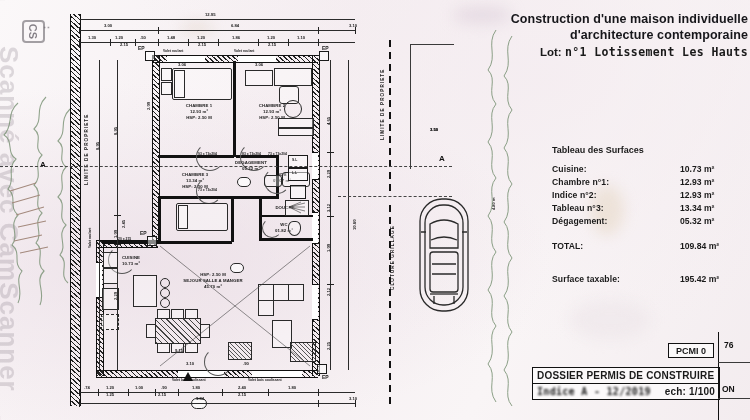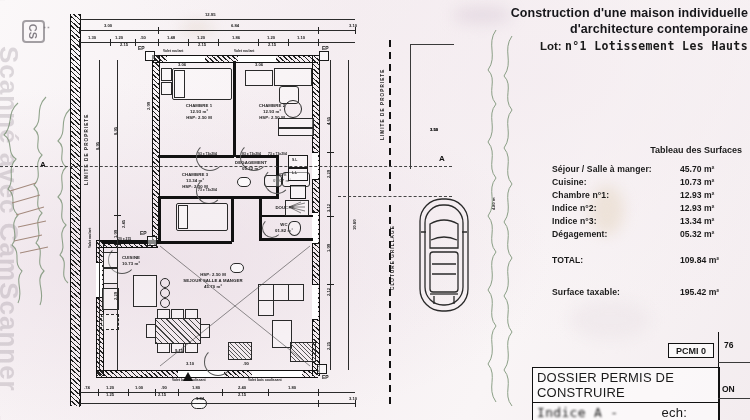--- a/index.html
+++ b/index.html
@@ -21,29 +21,29 @@
     background-image:
       linear-gradient(82deg, rgba(200,180,195,.30) 0 1px, transparent 1px 7px),
       linear-gradient(174deg, rgba(205,190,200,.20) 0 1px, transparent 1px 11px);
   }
   .smudge{position:absolute;border-radius:50%;filter:blur(7px);pointer-events:none;}
 
   
   .t{position:absolute;white-space:nowrap;line-height:1;}
 
   
-  .hdr{position:absolute;left:484px;top:6px;width:264px;text-align:right;}
+  .hdr{position:absolute;left:484px;top:12px;width:264px;text-align:right;}
   .hdr .l1,.hdr .l2{font-size:12.5px;font-weight:700;letter-spacing:.1px;color:#16161a;}
   .hdr .l2{margin-top:2px;}
   .hdr .l3{margin-top:3px;font-size:11.5px;font-weight:700;text-align:right;}
   .lotnum{font-family:"DejaVu Sans Mono",monospace;font-weight:700;filter:blur(.45px);letter-spacing:.4px;}
 
   
   .surf{position:absolute;left:552px;top:145px;width:190px;font-size:8.6px;}
-  .surf .cap{font-weight:700;font-size:9px;margin-bottom:9px;text-align:right;}
+  .surf .cap{font-weight:700;font-size:9px;margin-bottom:9px;}
   .surf .row{display:flex;justify-content:space-between;margin-bottom:3.1px;font-weight:700;}
   .surf .row .k{letter-spacing:.1px;}
   .surf .row .v{width:62px;text-align:left;}
   .surf .sp{height:12px;}
 
   
   .plan{position:absolute;left:0;top:0;width:530px;height:420px;}
   .hatchV{position:absolute;
     background-image:repeating-linear-gradient(42deg,#222 0 1px,transparent 1px 3.4px);
     border-left:1.1px solid #111;border-right:1.1px solid #111;}
@@ -69,21 +69,21 @@
   .door{position:absolute;border:.8px solid #555;border-radius:50%;
     border-right-color:transparent;border-top-color:transparent;}
   .lbl{position:absolute;font-size:3.4px;font-weight:700;color:#222;white-space:nowrap;}
   .lblv{position:absolute;font-size:3.4px;font-weight:700;color:#222;white-space:nowrap;transform-origin:left top;}
   .win{position:absolute;background:#fff;border-top:1px solid #111;border-bottom:1px solid #111;}
   .sidelbl{position:absolute;font-size:4.6px;font-weight:700;letter-spacing:1.1px;transform-origin:left top;}
 
   
   .tb{position:absolute;left:532px;top:367px;width:186px;border:1.3px solid #111;
       background:rgba(255,255,255,.55);}
-  .tb .r{border-bottom:1.1px solid #111;padding:2px 4px;font-size:13px;font-weight:400;letter-spacing:.2px;}
+  .tb .r{border-bottom:1.1px solid #111;padding:2px 4px;font-size:10px;font-weight:700;letter-spacing:.2px;}
   .tb .r:last-child{border-bottom:none;display:flex;justify-content:space-between;align-items:center;padding:2px 4px;}
   .tb .blur{filter:blur(.8px);font-family:"DejaVu Sans Mono",monospace;letter-spacing:.3px;}
   .pcmi{position:absolute;left:668px;top:343px;border:1.2px solid #111;padding:1.5px 7px;
         font-size:9px;font-weight:700;background:rgba(255,255,255,.6);}
   .rsplit{position:absolute;left:718px;top:332px;width:1.2px;height:88px;background:#111;}
   .rtxt{position:absolute;font-size:8.5px;font-weight:700;color:#111;}
 
   
   .wm{position:absolute;left:24px;top:46px;font-size:26px;font-weight:700;color:rgba(150,140,150,.30);
       transform:rotate(90deg);transform-origin:left top;letter-spacing:1px;white-space:nowrap;}
@@ -129,37 +129,33 @@
     <div class="l3">
       <span>Lot:</span>
       <span class="lotnum">n°1 Lotissement Les Hauts</span>
     </div>
   </div>
 
   <div class="surf">
     <div class="cap">Tableau des Surfaces</div>
 
     <div class="row">
-      <span class="k">Séjour / Salle à manger:</span>
-      <span class="v">45.70 m²</span>
-      </div>
-    <div class="row">
       <span class="k">Cuisine:</span>
       <span class="v">10.73 m²</span>
       </div>
     <div class="row">
       <span class="k">Chambre n°1:</span>
       <span class="v">12.93 m²</span>
       </div>
     <div class="row">
       <span class="k">Indice n°2:</span>
       <span class="v">12.93 m²</span>
       </div>
     <div class="row">
-      <span class="k">Indice n°3:</span>
+      <span class="k">Tableau n°3:</span>
       <span class="v">13.34 m²</span>
       </div>
     <div class="row">
       <span class="k">Dégagement:</span>
       <span class="v">05.32 m²</span>
       </div>
 
     <div class="sp"></div>
     <div class="row">
       <span class="k">TOTAL:</span>

